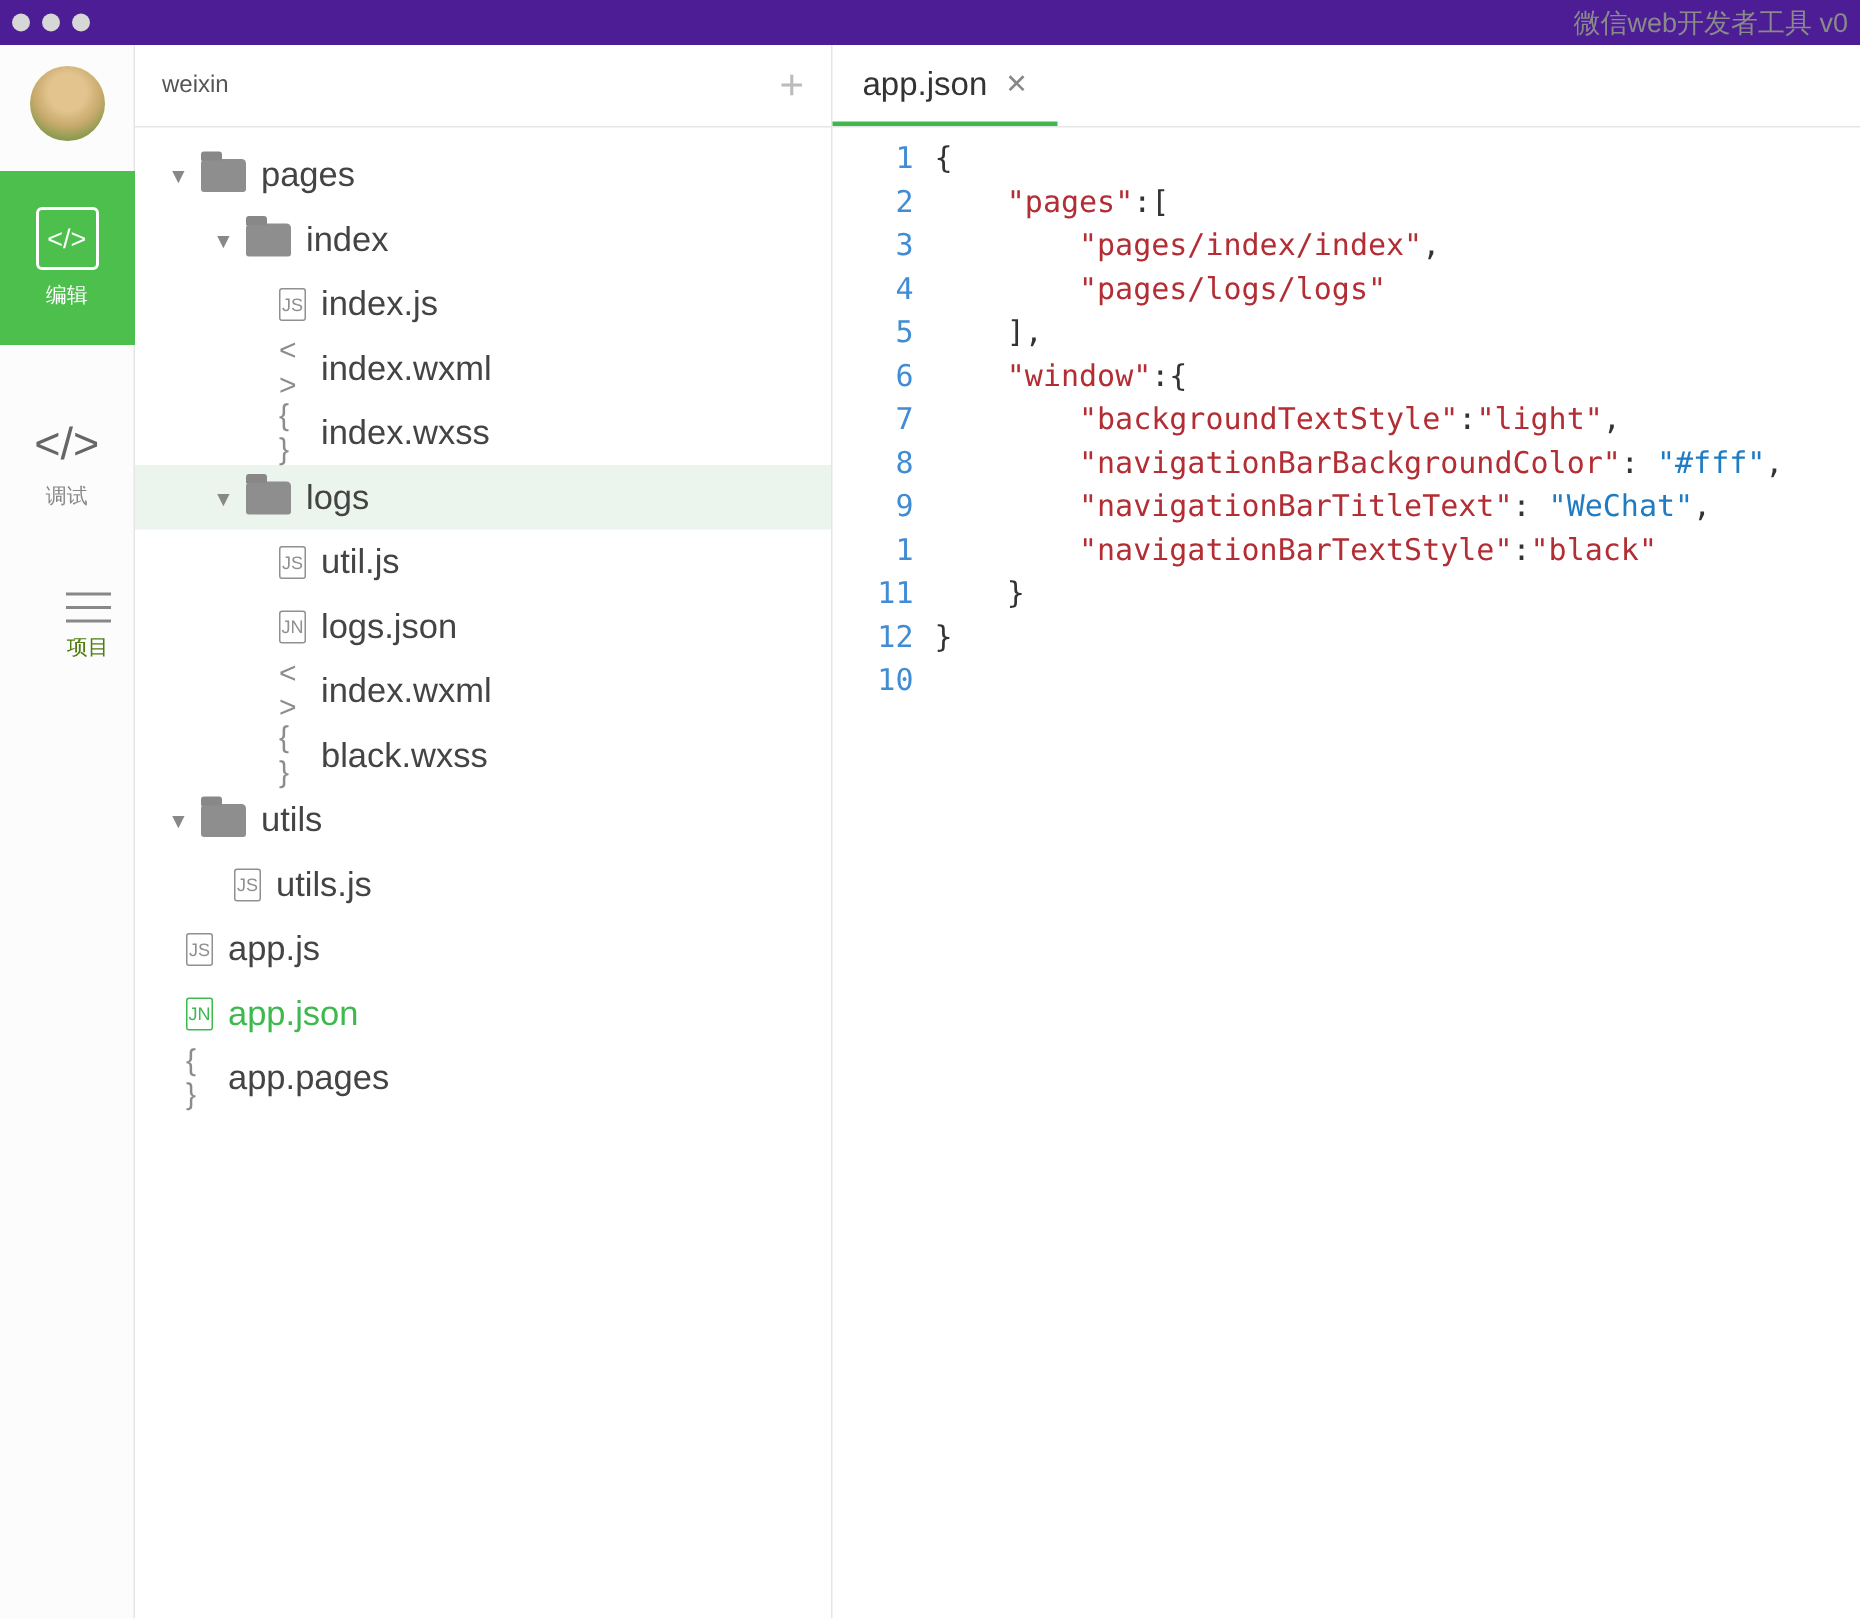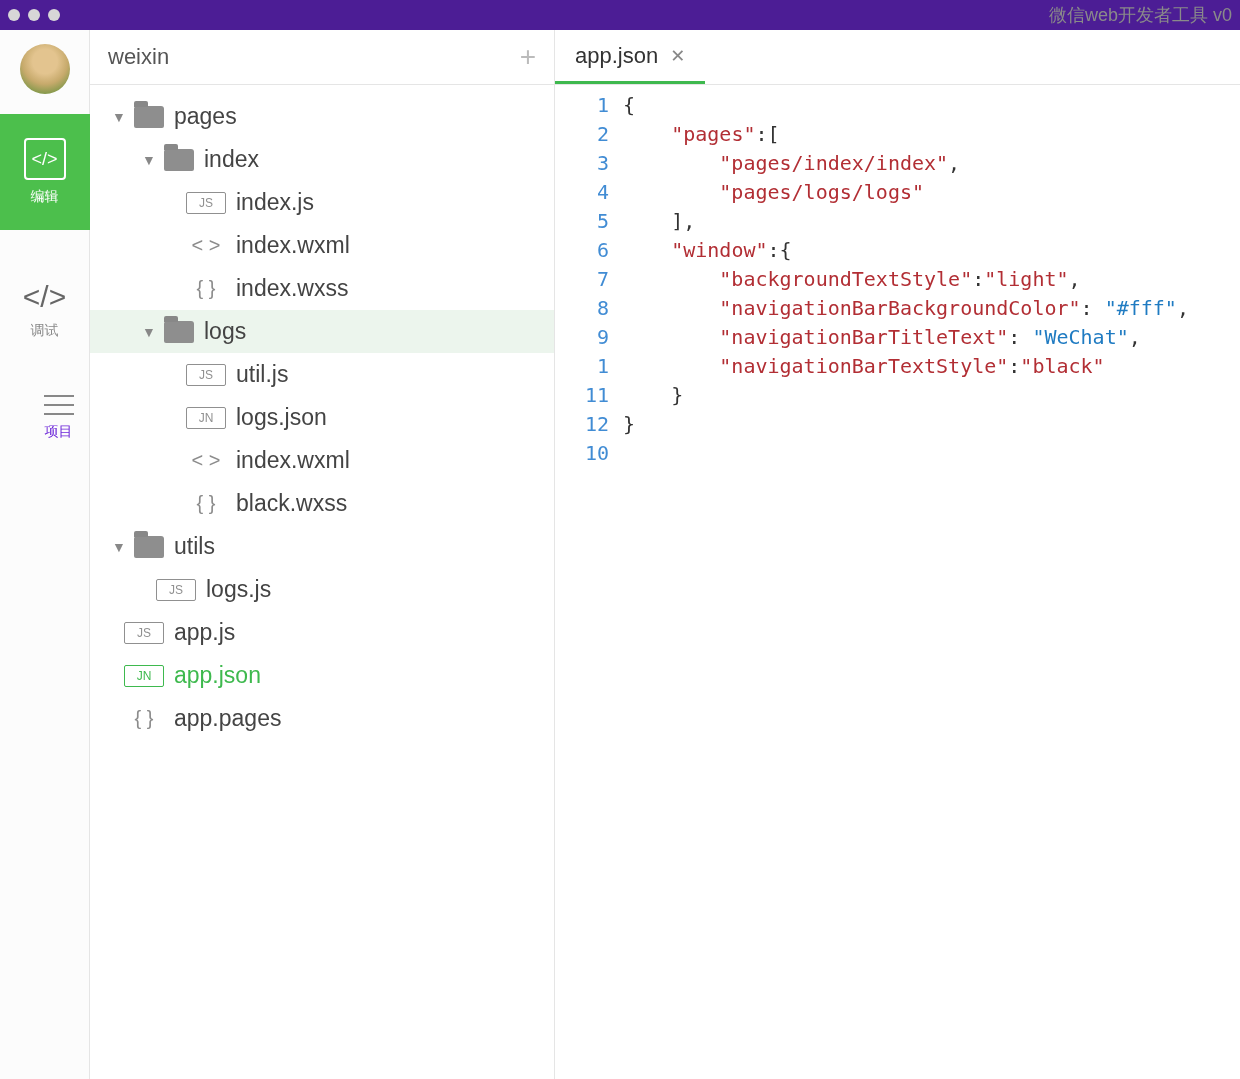--- a/index.html
+++ b/index.html
@@ -66,52 +66,52 @@
     color: #fff;
     height: 116px;
   }
   .nav-edit .icon-box {
     width: 42px; height: 42px; border: 2px solid #fff; border-radius: 4px;
     display: flex; align-items: center; justify-content: center;
     font-size: 18px;
   }
   .nav-debug { margin-top: 50px; color: #888; }
   .nav-debug .code-ic { font-size: 30px; color: #666; }
-  .nav-project { margin-top: 55px; color: #6d28d9; padding-left: 28px; }
+  .nav-project { margin-top: 55px; color: #4d7c0f; padding-left: 28px; }
   .nav-project .menu-ic {
     width: 30px; height: 20px; border-top: 2px solid #888; border-bottom: 2px solid #888; position: relative;
   }
   .nav-project .menu-ic::before { content: ""; position: absolute; left: 0; right: 0; top: 50%; border-top: 2px solid #888; transform: translateY(-50%); }
   .nav-label { font-size: 14px; }
 
   .panel-tree {
     width: 465px;
     border-right: 1px solid #e5e5e5;
     display: flex;
     flex-direction: column;
   }
   .project-header {
     height: 55px;
     display: flex; align-items: center; justify-content: space-between;
     padding: 0 18px;
     border-bottom: 1px solid #e5e5e5;
   }
-  .project-name { font-size: 22px; color: #555; text-align: right; }
+  .project-name { font-size: 16px; color: #555; text-align: right; }
   .plus { font-size: 28px; color: #bbb; cursor: pointer; }
 
   .tree { padding-top: 10px; font-size: 23px; color: #444; }
   .row {
     display: flex; align-items: center; height: 43px; gap: 10px; padding-left: 0; cursor: pointer;
   }
   .row.selected { background: #ecf5ed; }
   .row.active-file { color: #3eb94e; }
   .row .disclosure { width: 12px; color: #888; font-size: 14px; }
   .row .spacer { display: inline-block; }
   .icon {
-    width: 40px; height: 22px; display: inline-flex; align-items: center; justify-content: center;
+    width: 18px; height: 22px; display: inline-flex; align-items: center; justify-content: center;
     font-size: 12px; border: 1.5px solid #909090; color: #909090; border-radius: 2px;
     font-family: Arial, sans-serif;
   }
   .icon.folder {
     border: none; width: 30px; height: 22px; background: #888; border-radius: 3px 3px 2px 2px;
     position: relative;
   }
   .icon.folder::before { content: ""; position: absolute; top: -5px; left: 0; width: 14px; height: 6px; background: #888; border-radius: 2px 2px 0 0; }
   .icon.folder.open { background: #8e8e8e; }
   .icon.braces, .icon.angles { border: none; font-size: 20px; color: #8c8c8c; }
@@ -235,21 +235,21 @@
 
       <div class="row">
         <span class="spacer" style="width:12px"></span>
         <span class="disclosure">▼</span>
         <span class="icon folder open"></span>
         <span class="file-label">utils</span>
       </div>
       <div class="row">
         <span class="spacer" style="width:56px"></span>
         <span class="icon">JS</span>
-        <span class="file-label">logs.js</span>
+        <span class="file-label">utils.js</span>
       </div>
 
       <div class="row">
         <span class="spacer" style="width:24px"></span>
         <span class="icon">JS</span>
         <span class="file-label">app.js</span>
       </div>
       <div class="row active-file">
         <span class="spacer" style="width:24px"></span>
         <span class="icon jn">JN</span>

